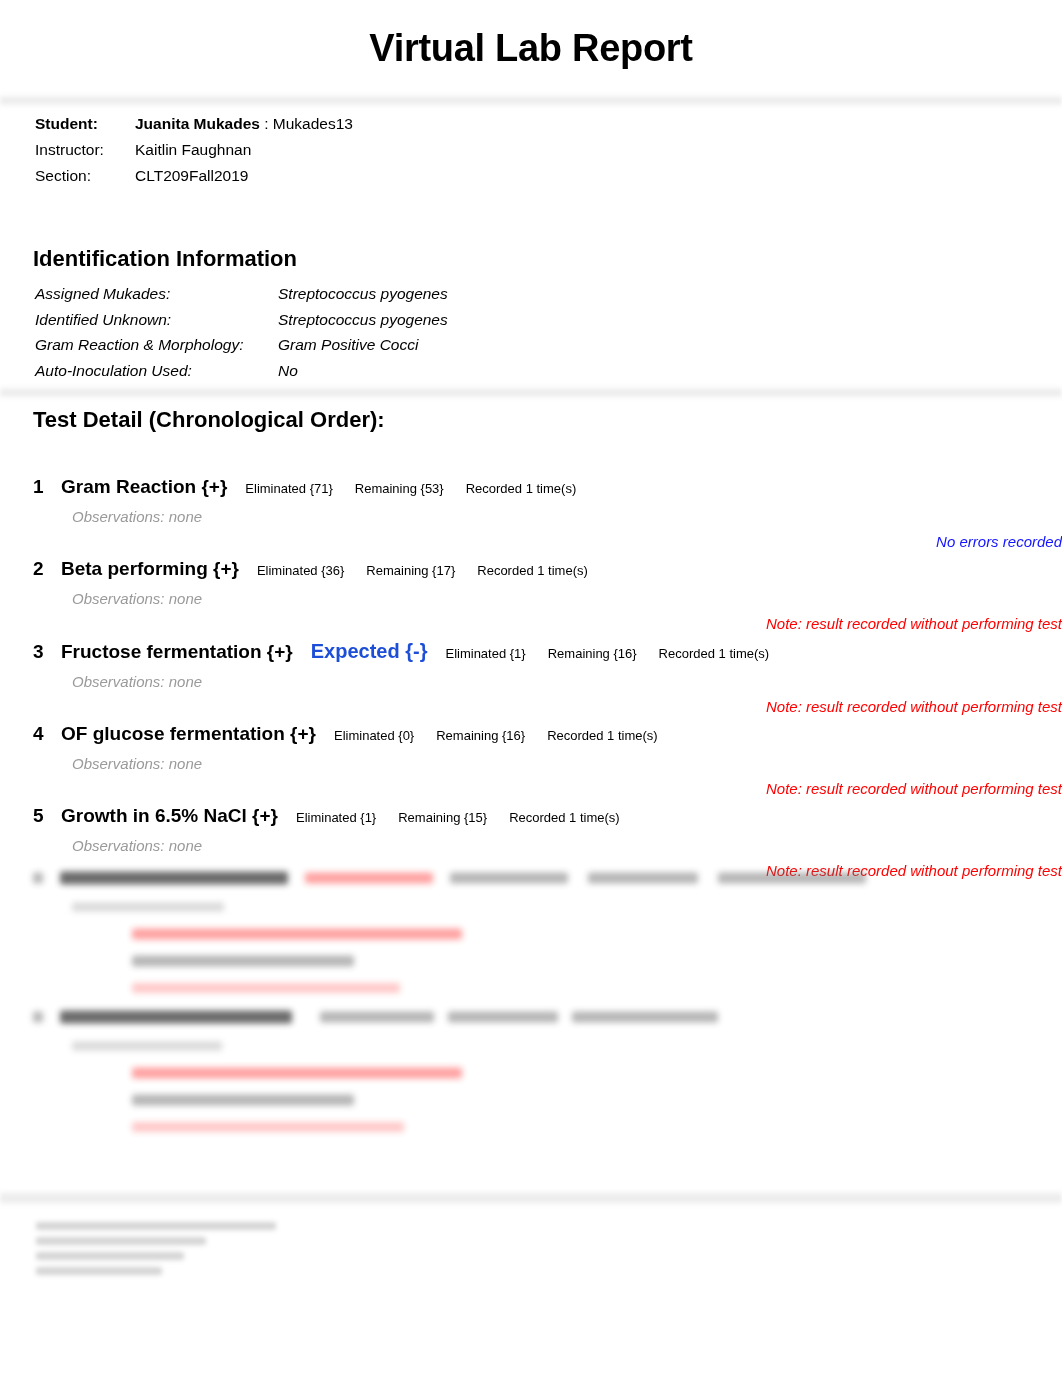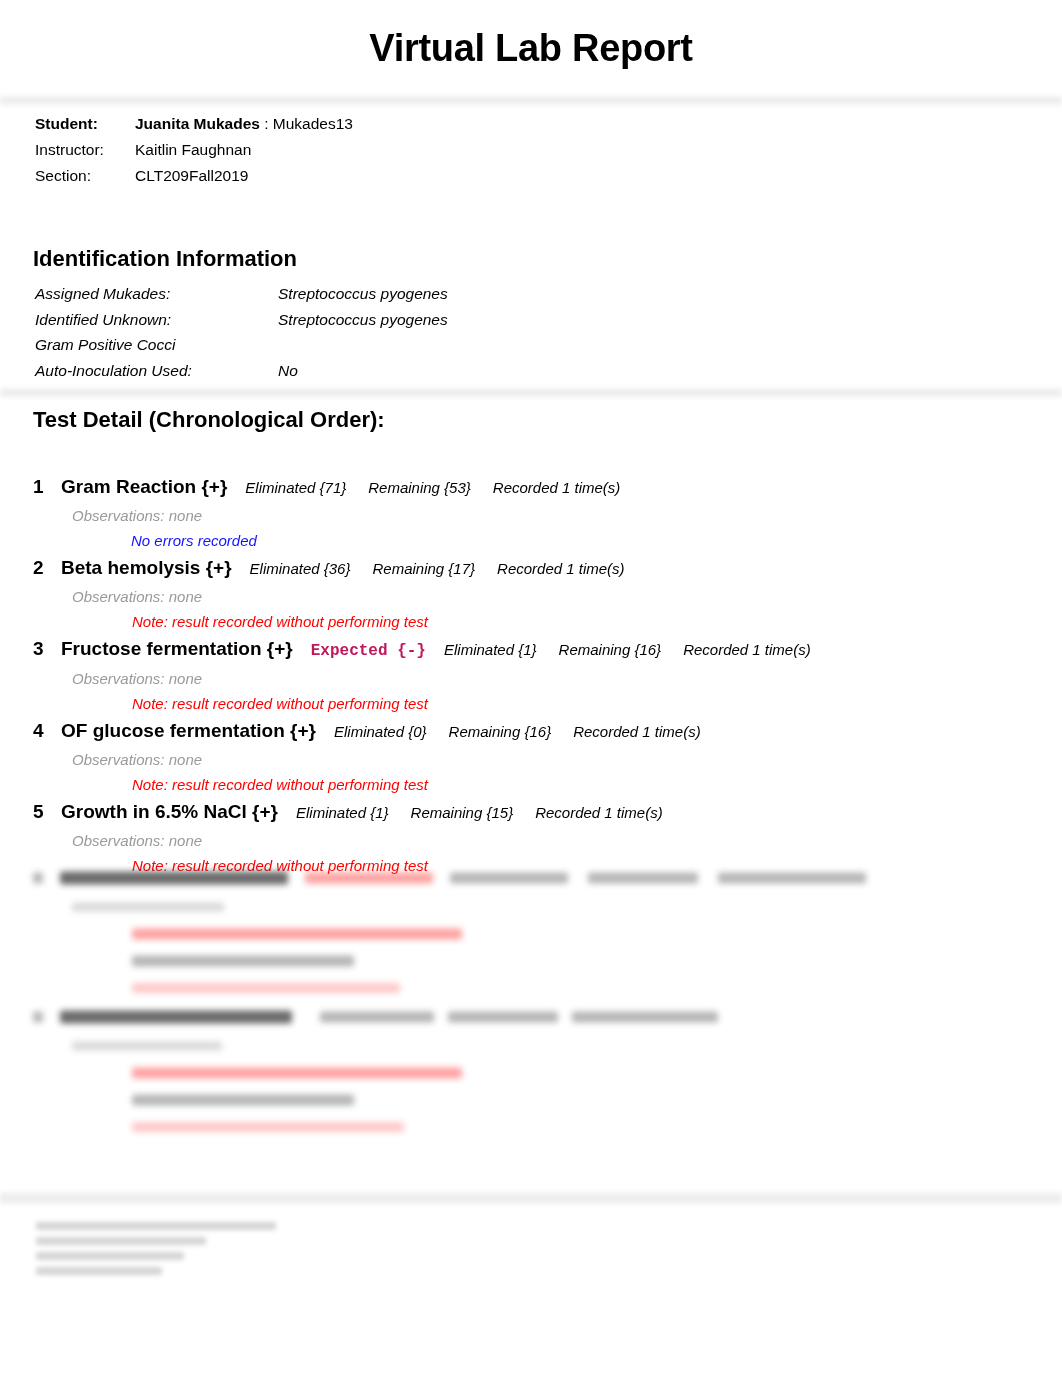--- a/index.html
+++ b/index.html
@@ -100,45 +100,44 @@
     font-weight: bold;
     width: 28px;
     flex: none;
   }
   .test-name {
     font-size: 19px;
     font-weight: bold;
     margin-right: 18px;
   }
   .test-expected {
-    font-size: 16px;
-    font-weight: bold;
-    color: #be185d;
+    font-size: 20px;
+    font-weight: bold;
+    color: #1d4ed8;
     margin-right: 18px;
-    font-family: Liberation Mono, monospace;
   }
   .test-stat {
-    font-size: 15px;
-    font-style: italic;
+    font-size: 13px;
     margin-right: 22px;
   }
 
   .test-obs {
     padding-left: 72px;
     font-size: 15px;
     font-style: italic;
     color: #9a9a9a;
     line-height: 25px;
   }
   .test-note {
     padding-left: 132px;
     font-size: 15px;
     font-style: italic;
     color: #FF0000;
     line-height: 25px;
+    text-align: right;
   }
   .test-note.ok {
     color: #1414FF;
     padding-left: 131px;
   }
 
   
   .redacted-zone {
     position: absolute;
     top: 862px;
@@ -191,34 +190,34 @@
     <div class="meta-row"><span class="meta-label strong">Student:</span><span class="meta-value strong">Juanita Mukades</span><span> : Mukades13</span></div>
     <div class="meta-row"><span class="meta-label">Instructor:</span><span class="meta-value">Kaitlin Faughnan</span></div>
     <div class="meta-row"><span class="meta-label">Section:</span><span class="meta-value">CLT209Fall2019</span></div>
   </div>
 
 <div class="section-heading heading-ident">Identification Information</div>
 
 <div class="ident-block" id="ident-block">
     <div class="ident-row"><span class="ident-label">Assigned Mukades:</span><span class="ident-value">Streptococcus pyogenes</span></div>
     <div class="ident-row"><span class="ident-label">Identified Unknown:</span><span class="ident-value">Streptococcus pyogenes</span></div>
-    <div class="ident-row"><span class="ident-value">Gram Positive Cocci</span></div>
+    <div class="ident-row"><span class="ident-label">Gram Reaction &amp; Morphology:</span><span class="ident-value">Gram Positive Cocci</span></div>
     <div class="ident-row"><span class="ident-label">Auto-Inoculation Used:</span><span class="ident-value">No</span></div>
   </div>
 
 <div class="section-heading heading-tests">Test Detail (Chronological Order):</div>
 
 <div class="tests" id="tests-list">
     <div class="test-entry">
       <div class="test-head"><span class="test-num">1</span><span class="test-name">Gram Reaction {+}</span><span class="test-stat">Eliminated {71}</span><span class="test-stat">Remaining {53}</span><span class="test-stat">Recorded 1 time(s)</span></div>
       <div class="test-obs">Observations: none</div>
       <div class="test-note ok">No errors recorded</div>
     </div>
     <div class="test-entry">
-      <div class="test-head"><span class="test-num">2</span><span class="test-name">Beta hemolysis {+}</span><span class="test-stat">Eliminated {36}</span><span class="test-stat">Remaining {17}</span><span class="test-stat">Recorded 1 time(s)</span></div>
+      <div class="test-head"><span class="test-num">2</span><span class="test-name">Beta performing {+}</span><span class="test-stat">Eliminated {36}</span><span class="test-stat">Remaining {17}</span><span class="test-stat">Recorded 1 time(s)</span></div>
       <div class="test-obs">Observations: none</div>
       <div class="test-note">Note: result recorded without performing test</div>
     </div>
     <div class="test-entry">
       <div class="test-head"><span class="test-num">3</span><span class="test-name">Fructose fermentation {+}</span><span class="test-expected">Expected {-}</span><span class="test-stat">Eliminated {1}</span><span class="test-stat">Remaining {16}</span><span class="test-stat">Recorded 1 time(s)</span></div>
       <div class="test-obs">Observations: none</div>
       <div class="test-note">Note: result recorded without performing test</div>
     </div>
     <div class="test-entry">
       <div class="test-head"><span class="test-num">4</span><span class="test-name">OF glucose fermentation {+}</span><span class="test-stat">Eliminated {0}</span><span class="test-stat">Remaining {16}</span><span class="test-stat">Recorded 1 time(s)</span></div>

